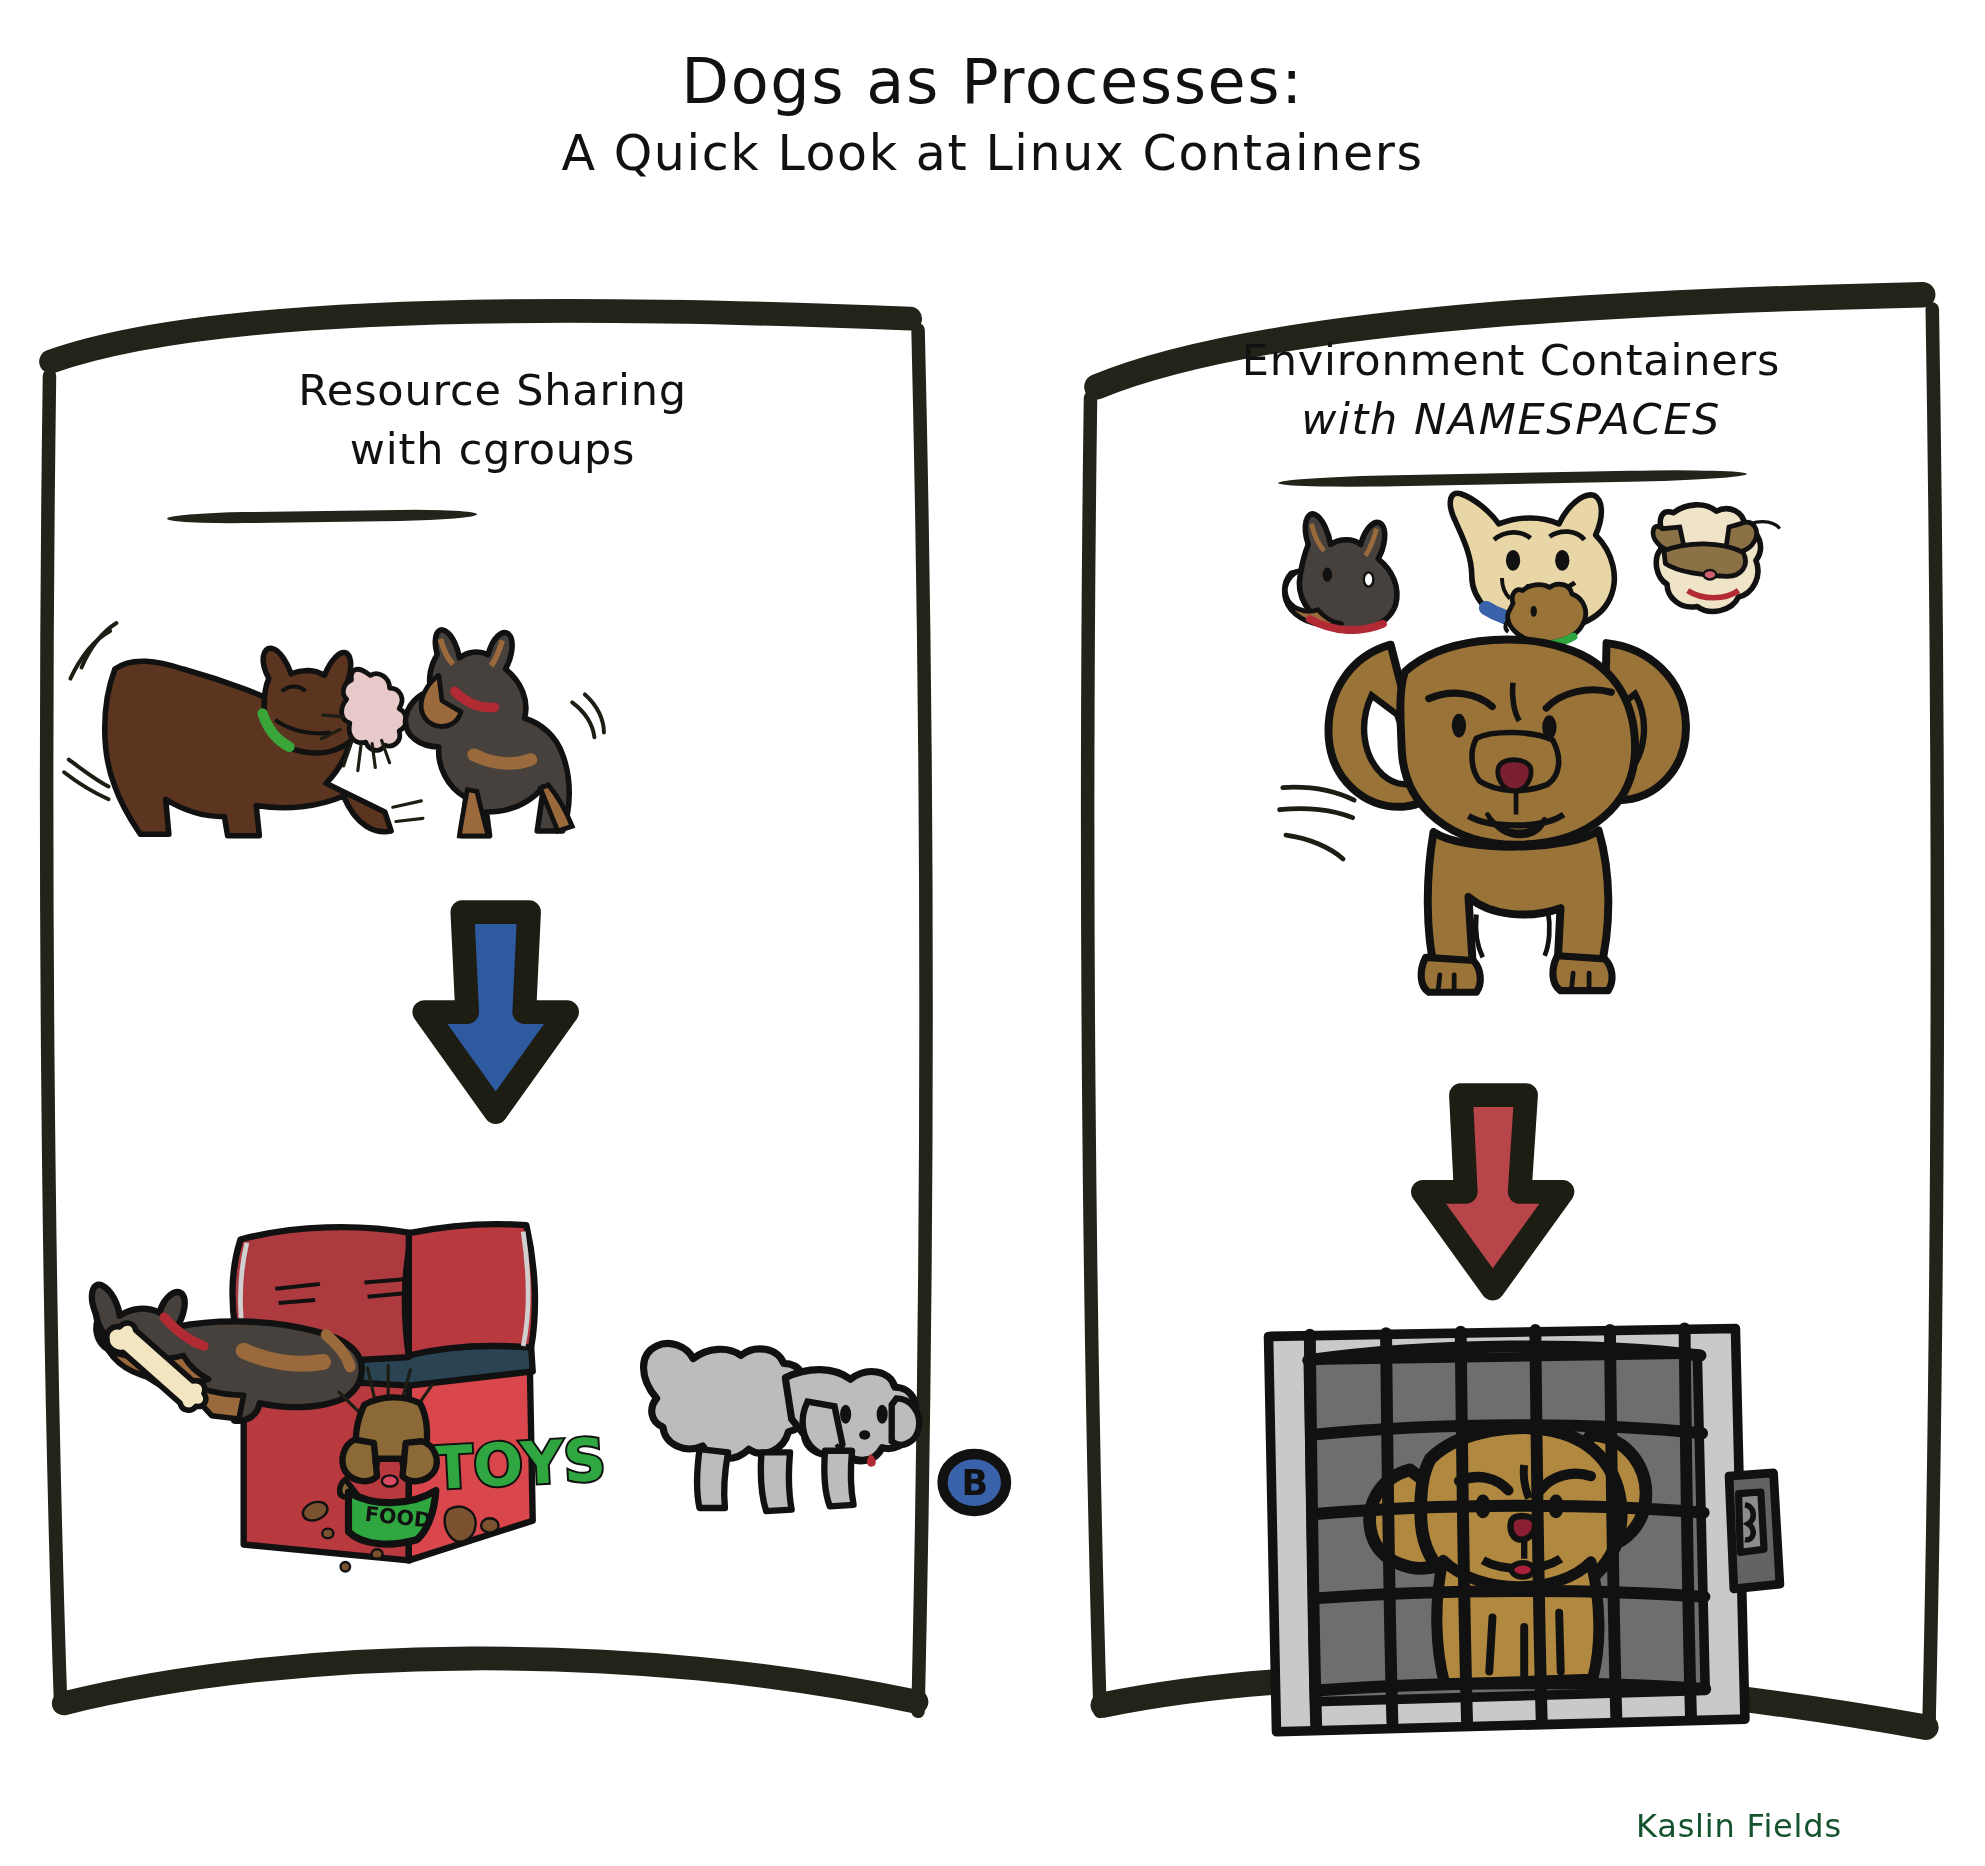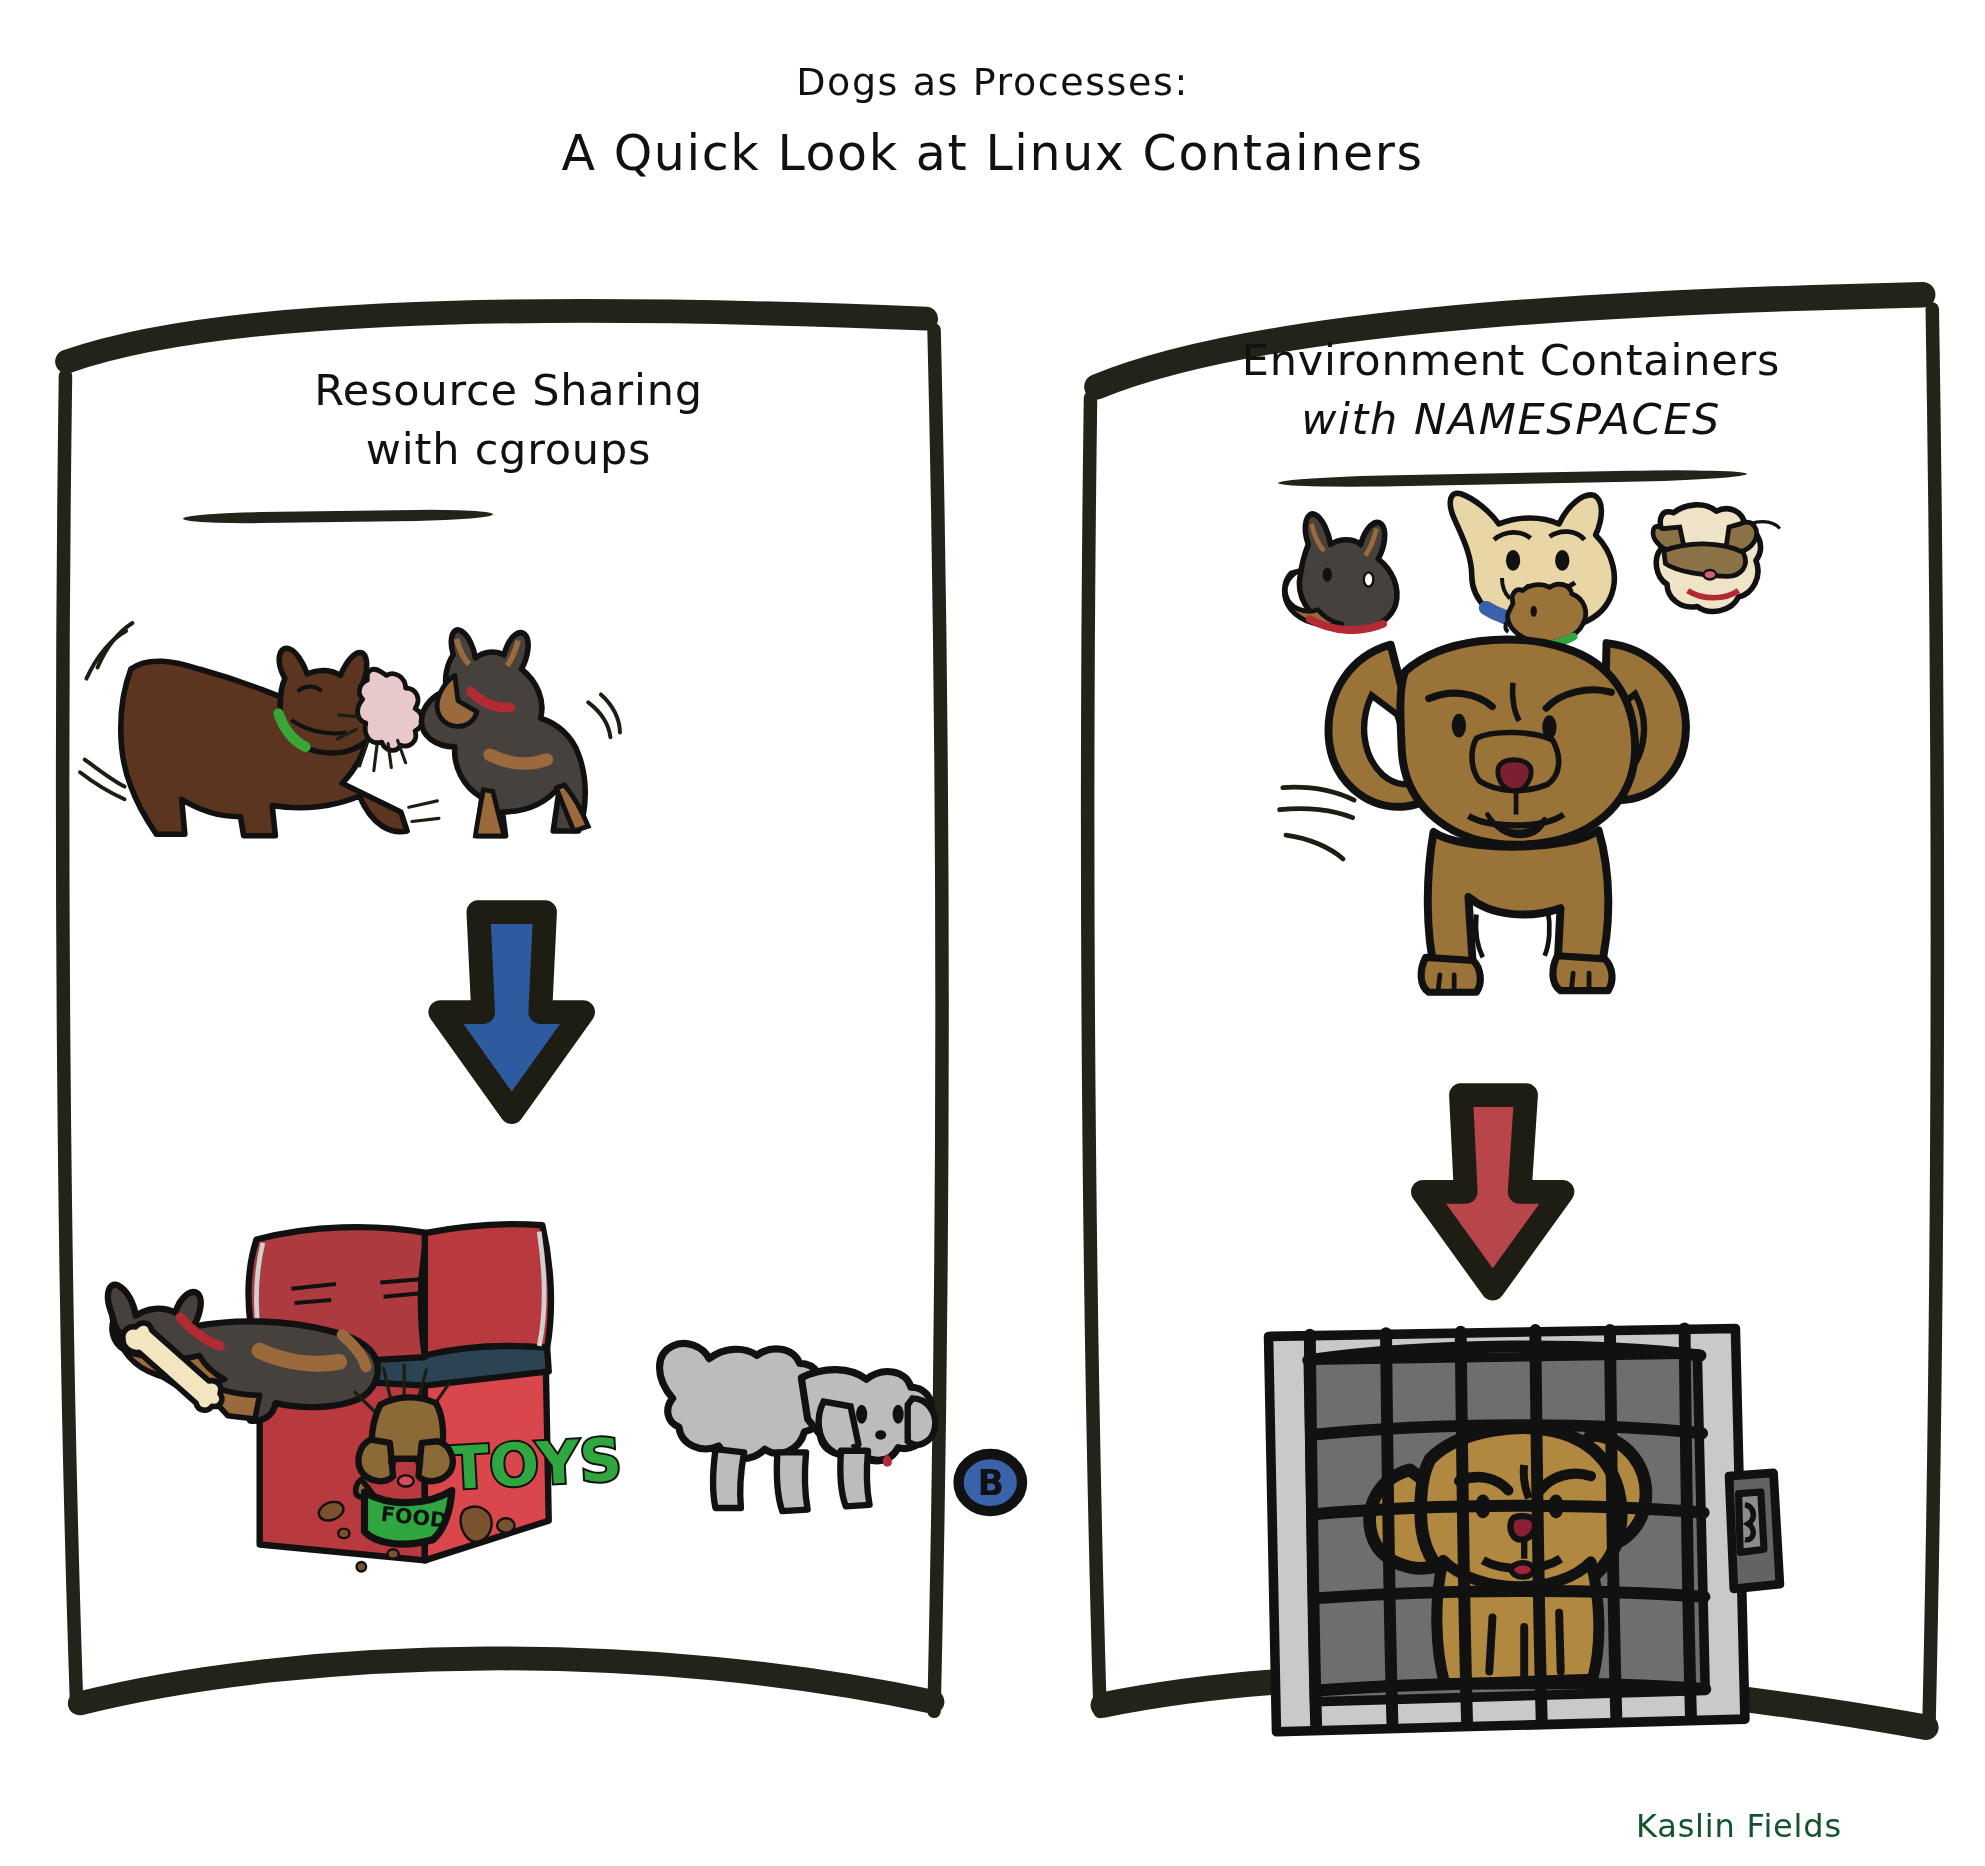--- a/index.html
+++ b/index.html
@@ -5,21 +5,21 @@
   html,body{margin:0;padding:0;background:#fff;}
   body{width:1985px;height:1866px;position:relative;overflow:hidden;
        font-family:"DejaVu Sans",sans-serif;color:#1d1d14;}
 
   .stage{position:absolute;inset:0;width:1985px;height:1866px;}
 
   
   .title-block{position:absolute;left:0;top:48px;width:1985px;text-align:center;}
   .title-line{font-family:"DejaVu Sans",sans-serif;color:#111;
               letter-spacing:1.6px;}
-  .title-1{font-size:38px;line-height:68px;}
+  .title-1{font-size:62px;line-height:68px;}
   .title-2{font-size:49px;line-height:76px;}
 
   
   .panel{position:absolute;}
   .panel svg{position:absolute;left:0;top:0;overflow:visible;}
   .panel-inner{position:absolute;left:0;top:0;width:100%;height:100%;}
 
   .panel-head{position:absolute;width:100%;text-align:center;color:#111;}
   .ph-line{font-size:43px;line-height:59px;letter-spacing:0.8px;}
   .ph-line.ital{font-style:italic;letter-spacing:1.6px;}
@@ -36,21 +36,21 @@
 </head>
 <body>
 
 <div class="stage">
 
   <div class="title-block">
     <div class="title-line title-1">Dogs as Processes:</div>
     <div class="title-line title-2">A Quick Look at Linux Containers</div>
   </div>
 
-  <div class="panel" style="left:48px;top:282px;width:921px;height:1485px;">
+  <div class="panel" style="left:32px;top:282px;width:921px;height:1485px;">
     <svg width="921" height="1485" viewBox="0 0 1160 1870">
       <path d="M24 100 C 200 38, 560 24, 1106 46" fill="none" stroke="#23231a" stroke-width="30" stroke-linecap="round"></path>
       <path d="M22 118 C 14 700, 20 1320, 36 1790" fill="none" stroke="#23231a" stroke-width="17" stroke-linecap="round"></path>
       <path d="M1116 60 C 1130 640, 1128 1260, 1116 1800" fill="none" stroke="#23231a" stroke-width="17" stroke-linecap="round"></path>
       <path d="M40 1790 C 330 1718, 760 1712, 1114 1788" fill="none" stroke="#23231a" stroke-width="30" stroke-linecap="round"></path>
     </svg>
 
     <div class="panel-inner">
       <div class="panel-head" style="top:79px;">
         <div class="ph-line">Resource Sharing</div>

